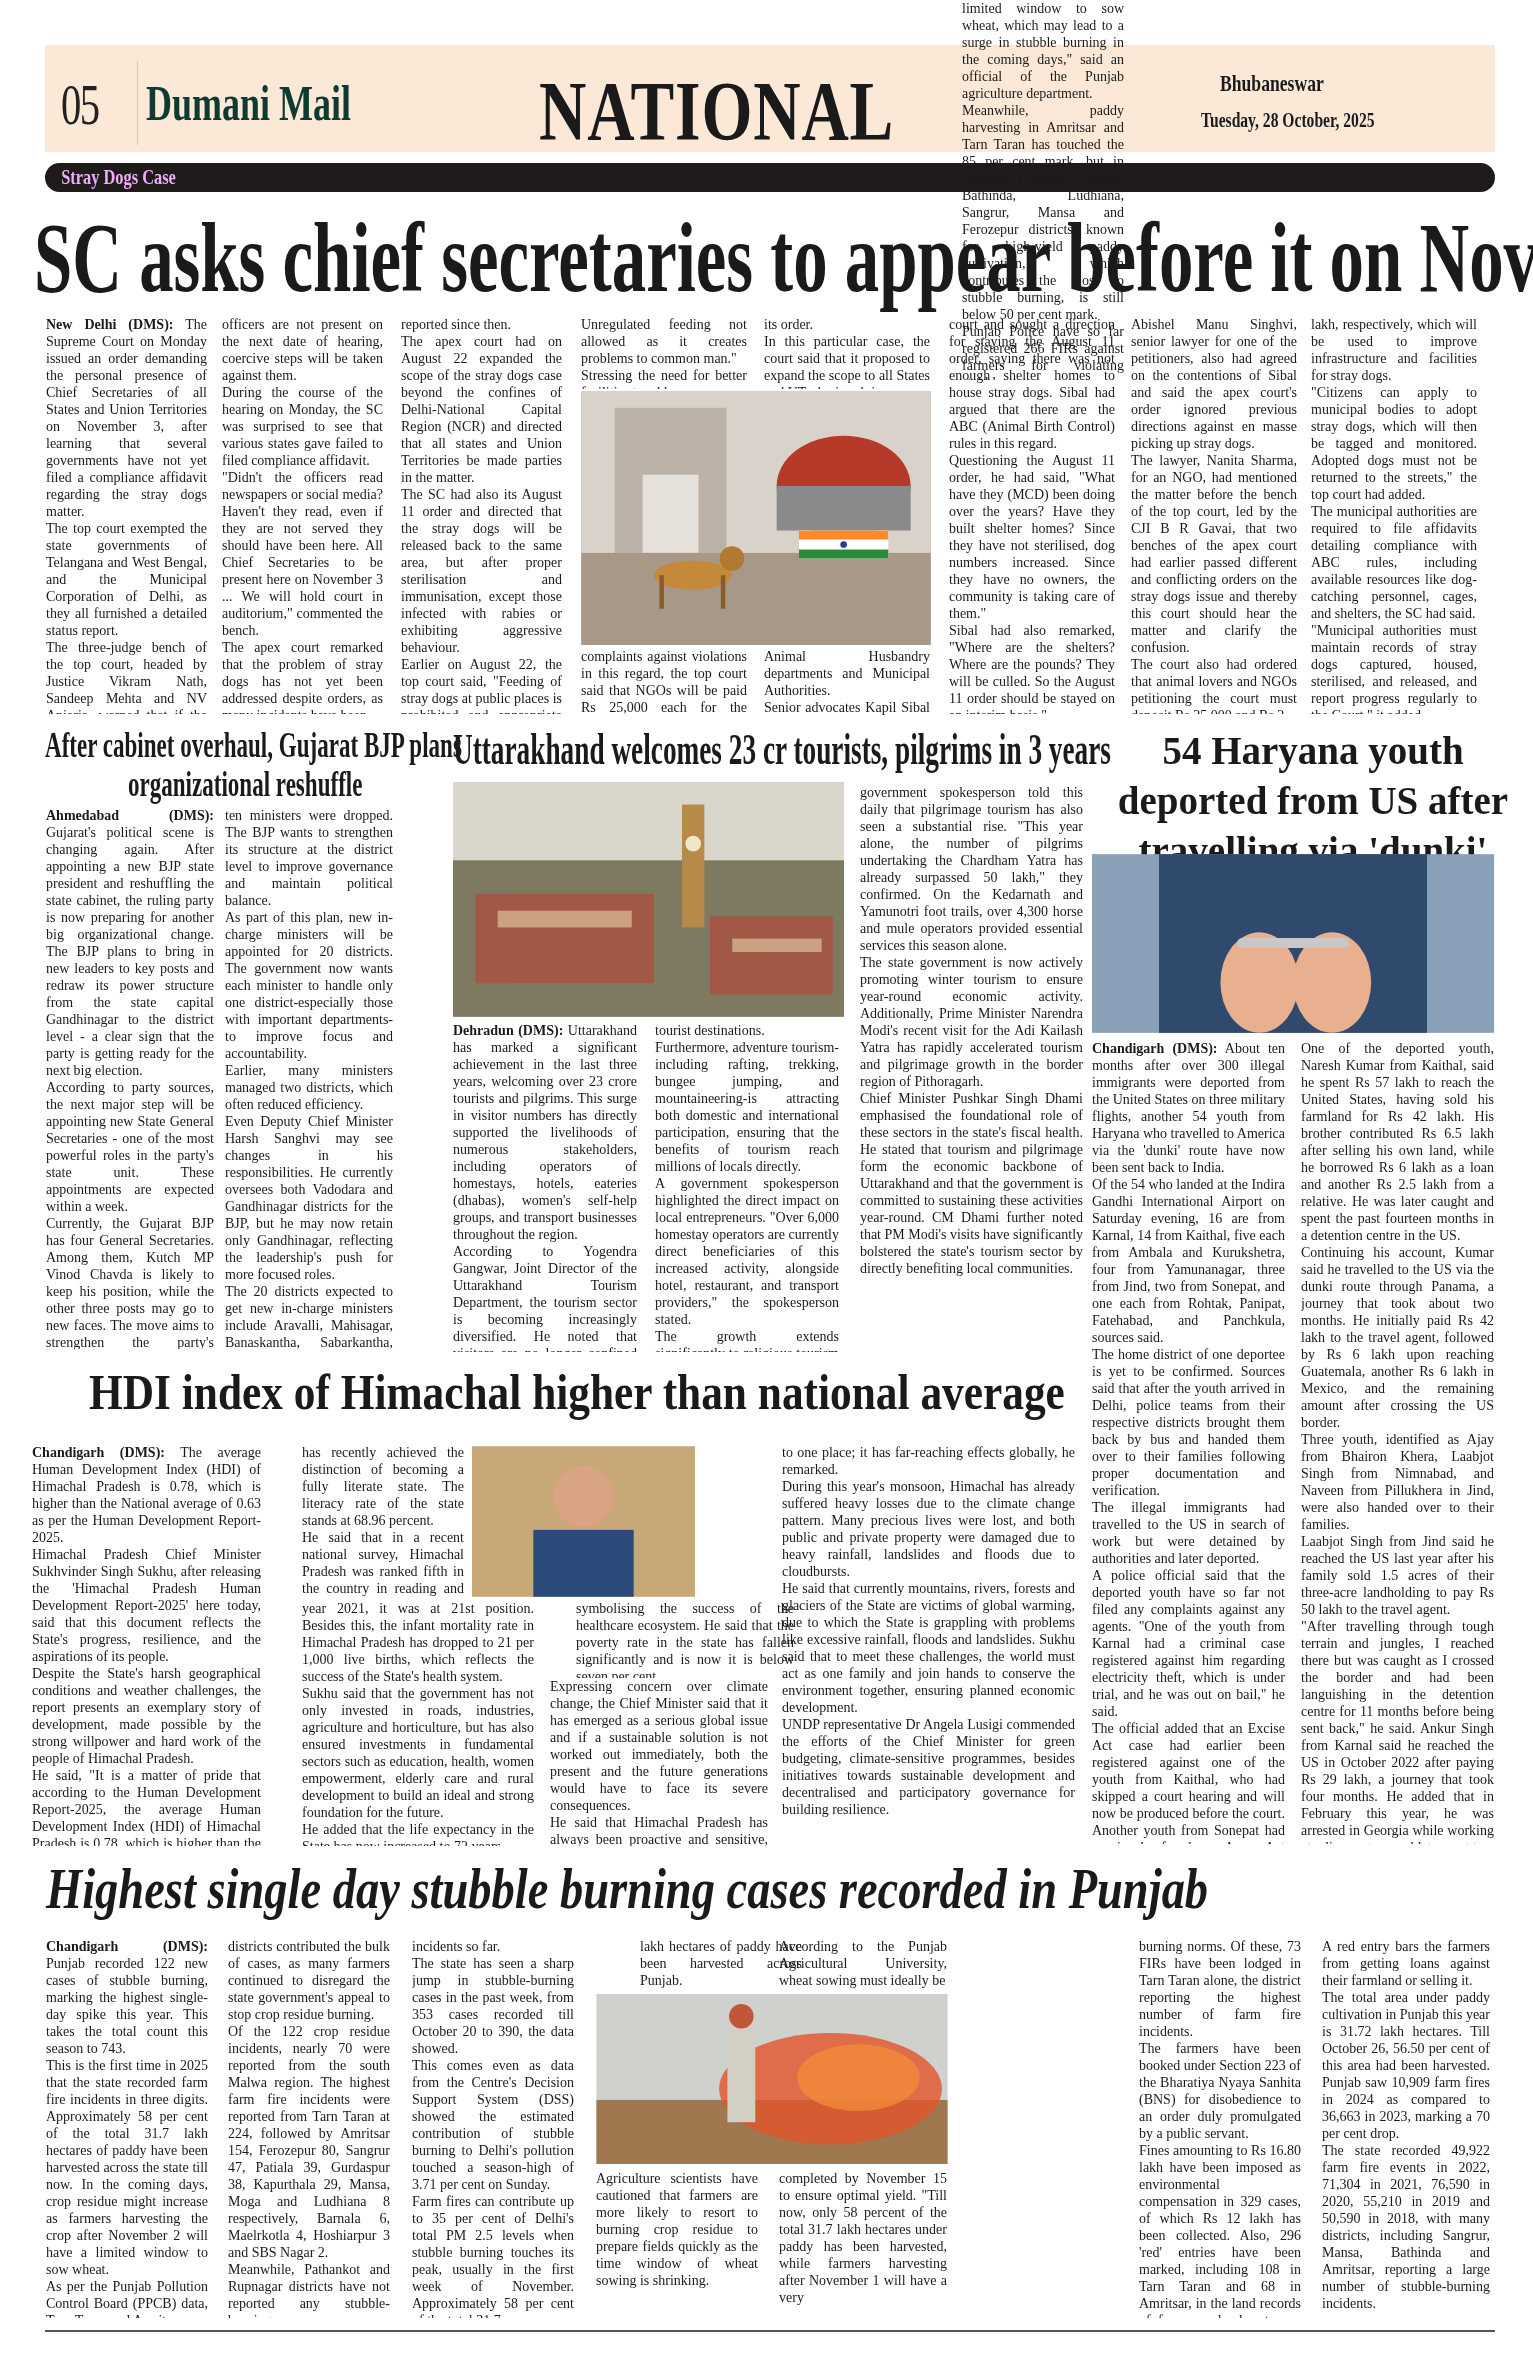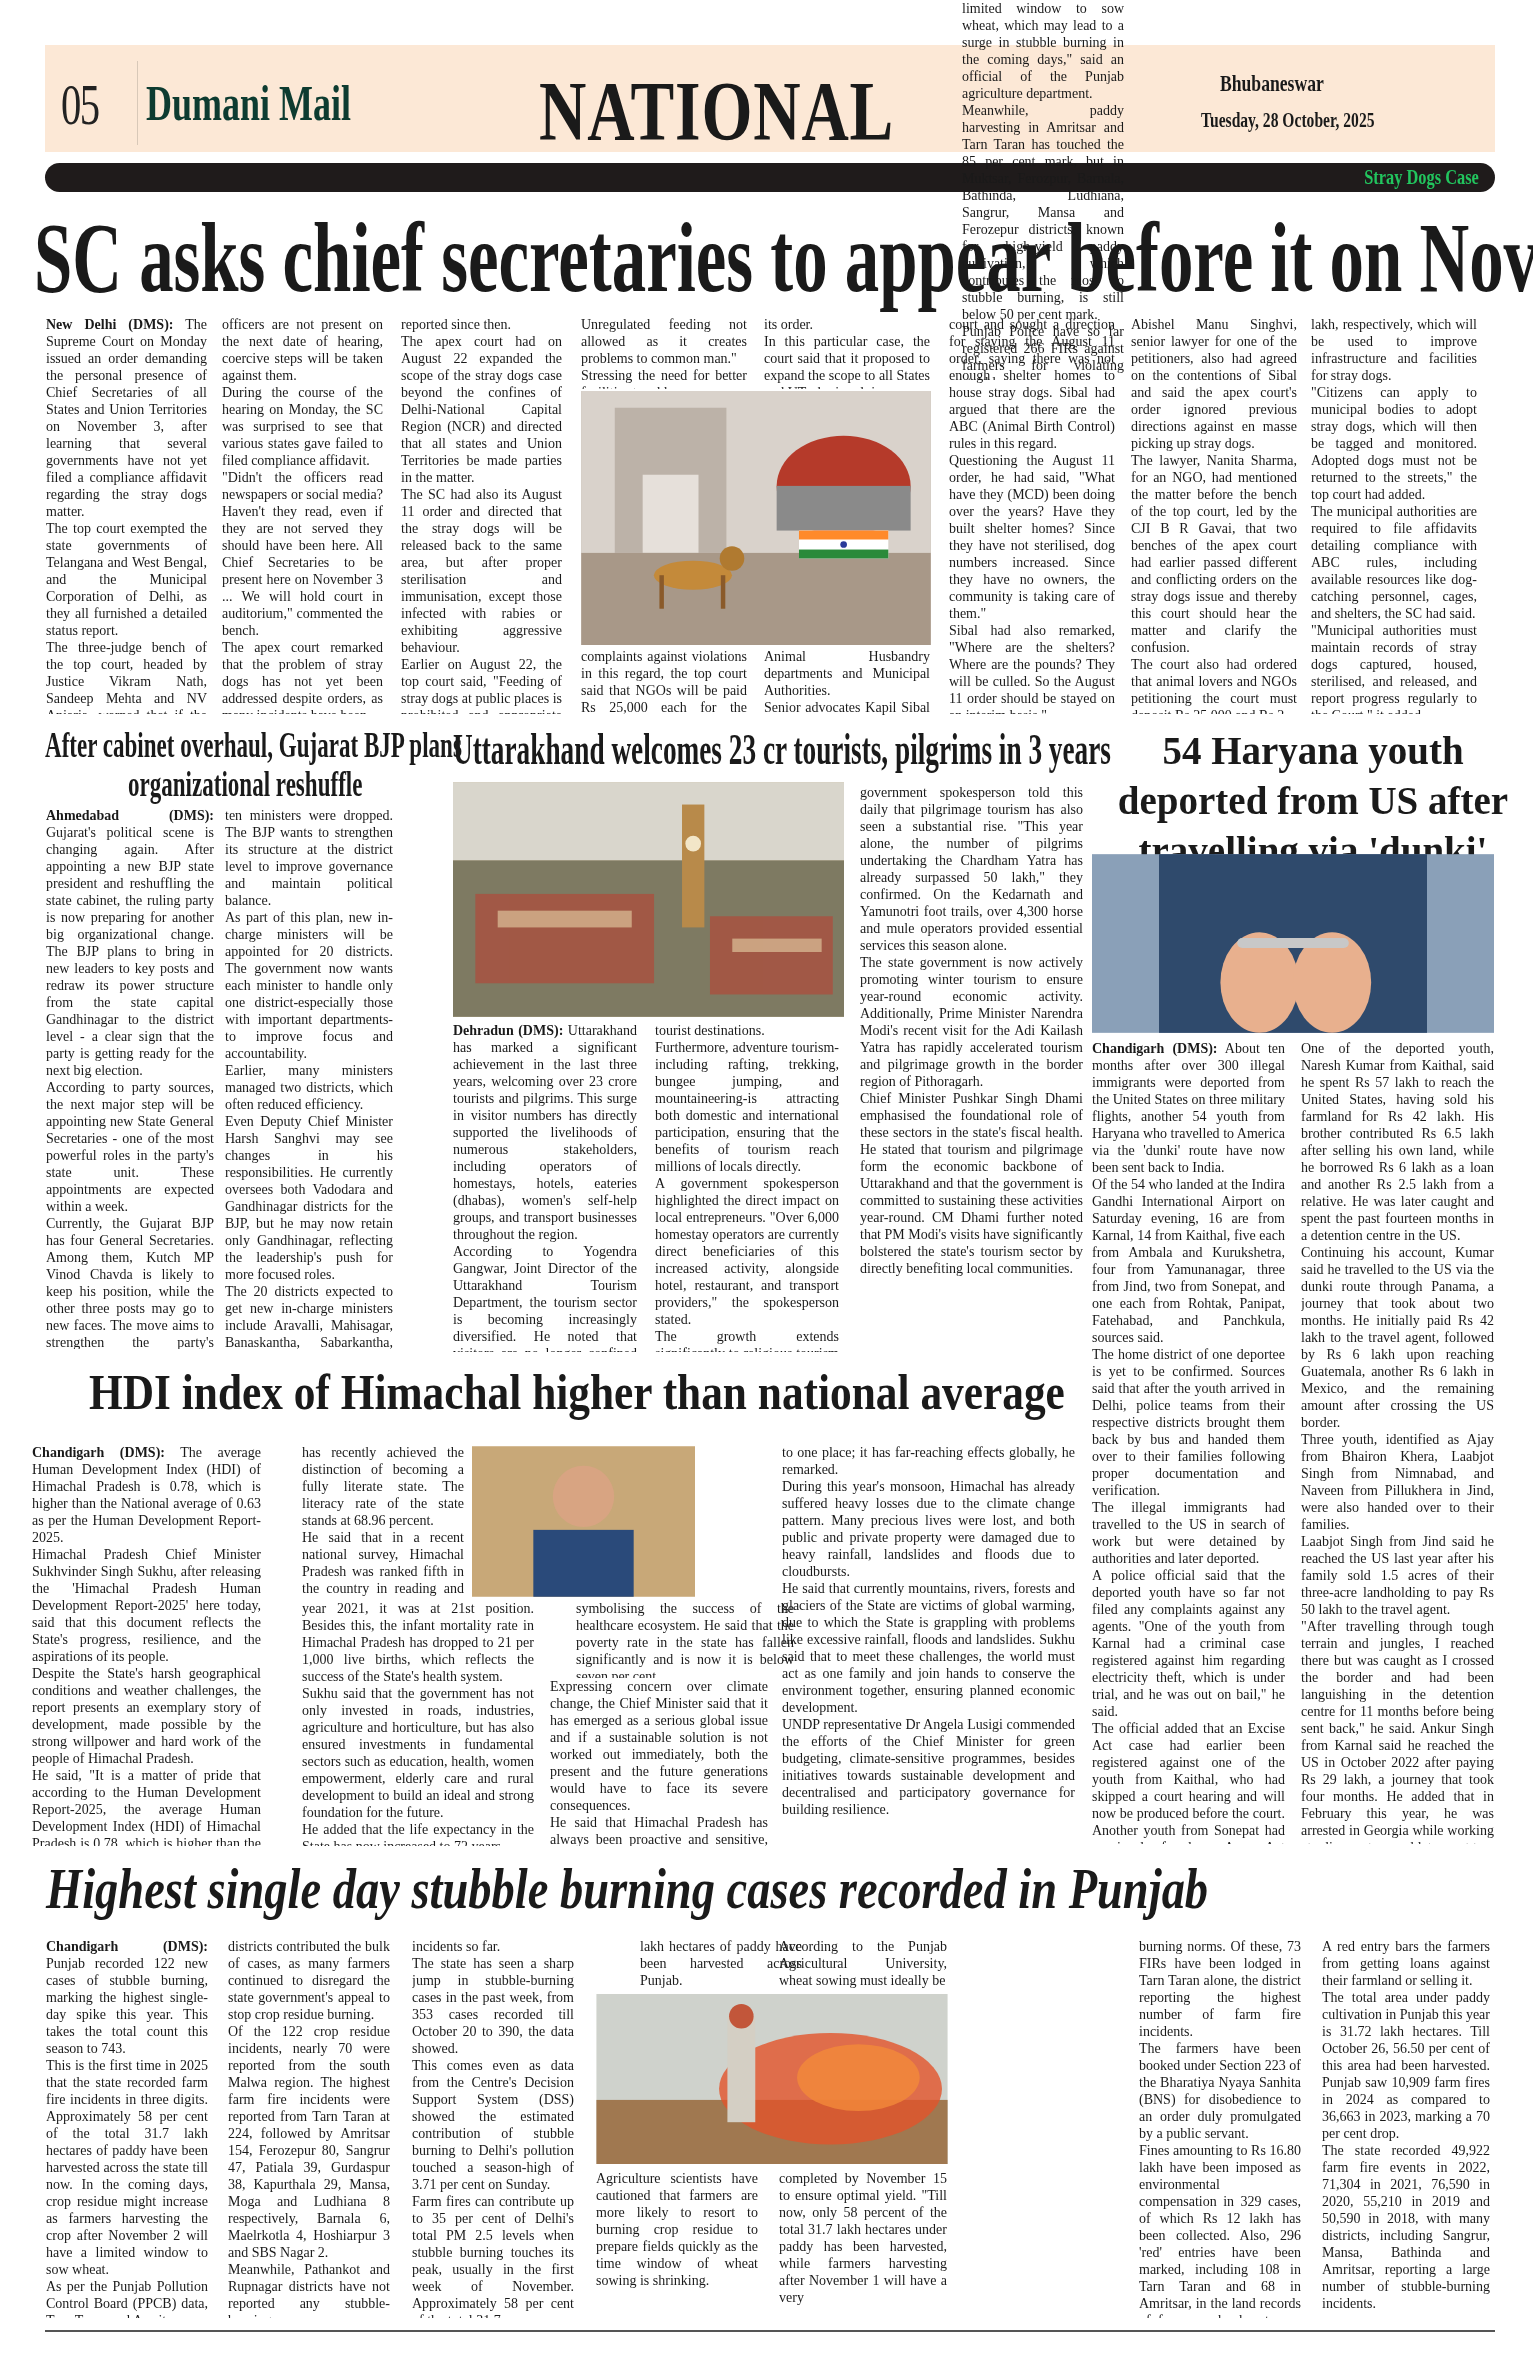--- a/index.html
+++ b/index.html
@@ -7,21 +7,21 @@
 body{font-family:"Liberation Serif","DejaVu Serif",serif;color:#1a1a1a;position:relative}
 .abs{position:absolute}
 
 #masthead{left:45px;top:45px;width:1450px;height:107px;background:#fce8d6}
 #page-num{left:61px;top:71px;font-size:58px;font-weight:300;color:#222;letter-spacing:-2.2px;transform:scaleX(.7);transform-origin:left}
 #mast-divider{left:137px;top:61px;width:1.1px;height:84px;background:#d8c8b8}
 #brand{left:146px;top:74px;font-size:50px;font-weight:bold;color:#0d3b30;transform:scaleX(.72);transform-origin:left;white-space:nowrap}
 #section{left:539px;top:63px;font-size:84px;font-weight:bold;color:#1a1a1a;transform:scaleX(.78);transform-origin:left;white-space:nowrap;letter-spacing:1.1px}
 #city{left:1220px;top:70px;font-size:23.5px;font-weight:bold;transform:scaleX(.75);transform-origin:left;white-space:nowrap}
 #date{left:1201px;top:109px;font-size:20px;font-weight:bold;transform:scaleX(.78);transform-origin:left;white-space:nowrap}
-#topic-bar{left:45px;top:163px;width:1450px;height:29px;background:#1f1b1b;border-radius:22.3px;color:#22c55e;text-align:right;font-size:21px;font-weight:bold;line-height:29px}
+#topic-bar{left:45px;top:163px;width:1450px;height:29px;background:#1f1b1b;border-radius:22.3px;color:#f0abfc;text-align:left;font-size:21px;font-weight:bold;line-height:29px}
 #topic-bar span{display:inline-block;transform:scaleX(.78)}
 
 .hl{font-weight:bold;white-space:nowrap;transform-origin:left top}
 #h1{left:34px;top:201px;font-size:99px;transform:scaleX(.695);color:#1a1a1a}
 #h2{left:45px;top:724px;font-size:36px;transform:scaleX(.64);width:949px}
 #h2b{left:128px;top:763px;font-size:36px;transform:scaleX(.64)}
 #h3{left:453px;top:724px;font-size:44px;transform:scaleX(.62)}
 #h4{left:1095px;top:726px;font-size:39px;text-align:center;width:436px;line-height:1.28;white-space:normal}
 #h5{left:89px;top:1363px;font-size:51px;transform:scaleX(.85)}
 #h6{left:46px;top:1857px;font-size:56px;font-style:italic;transform:scaleX(.83)}

